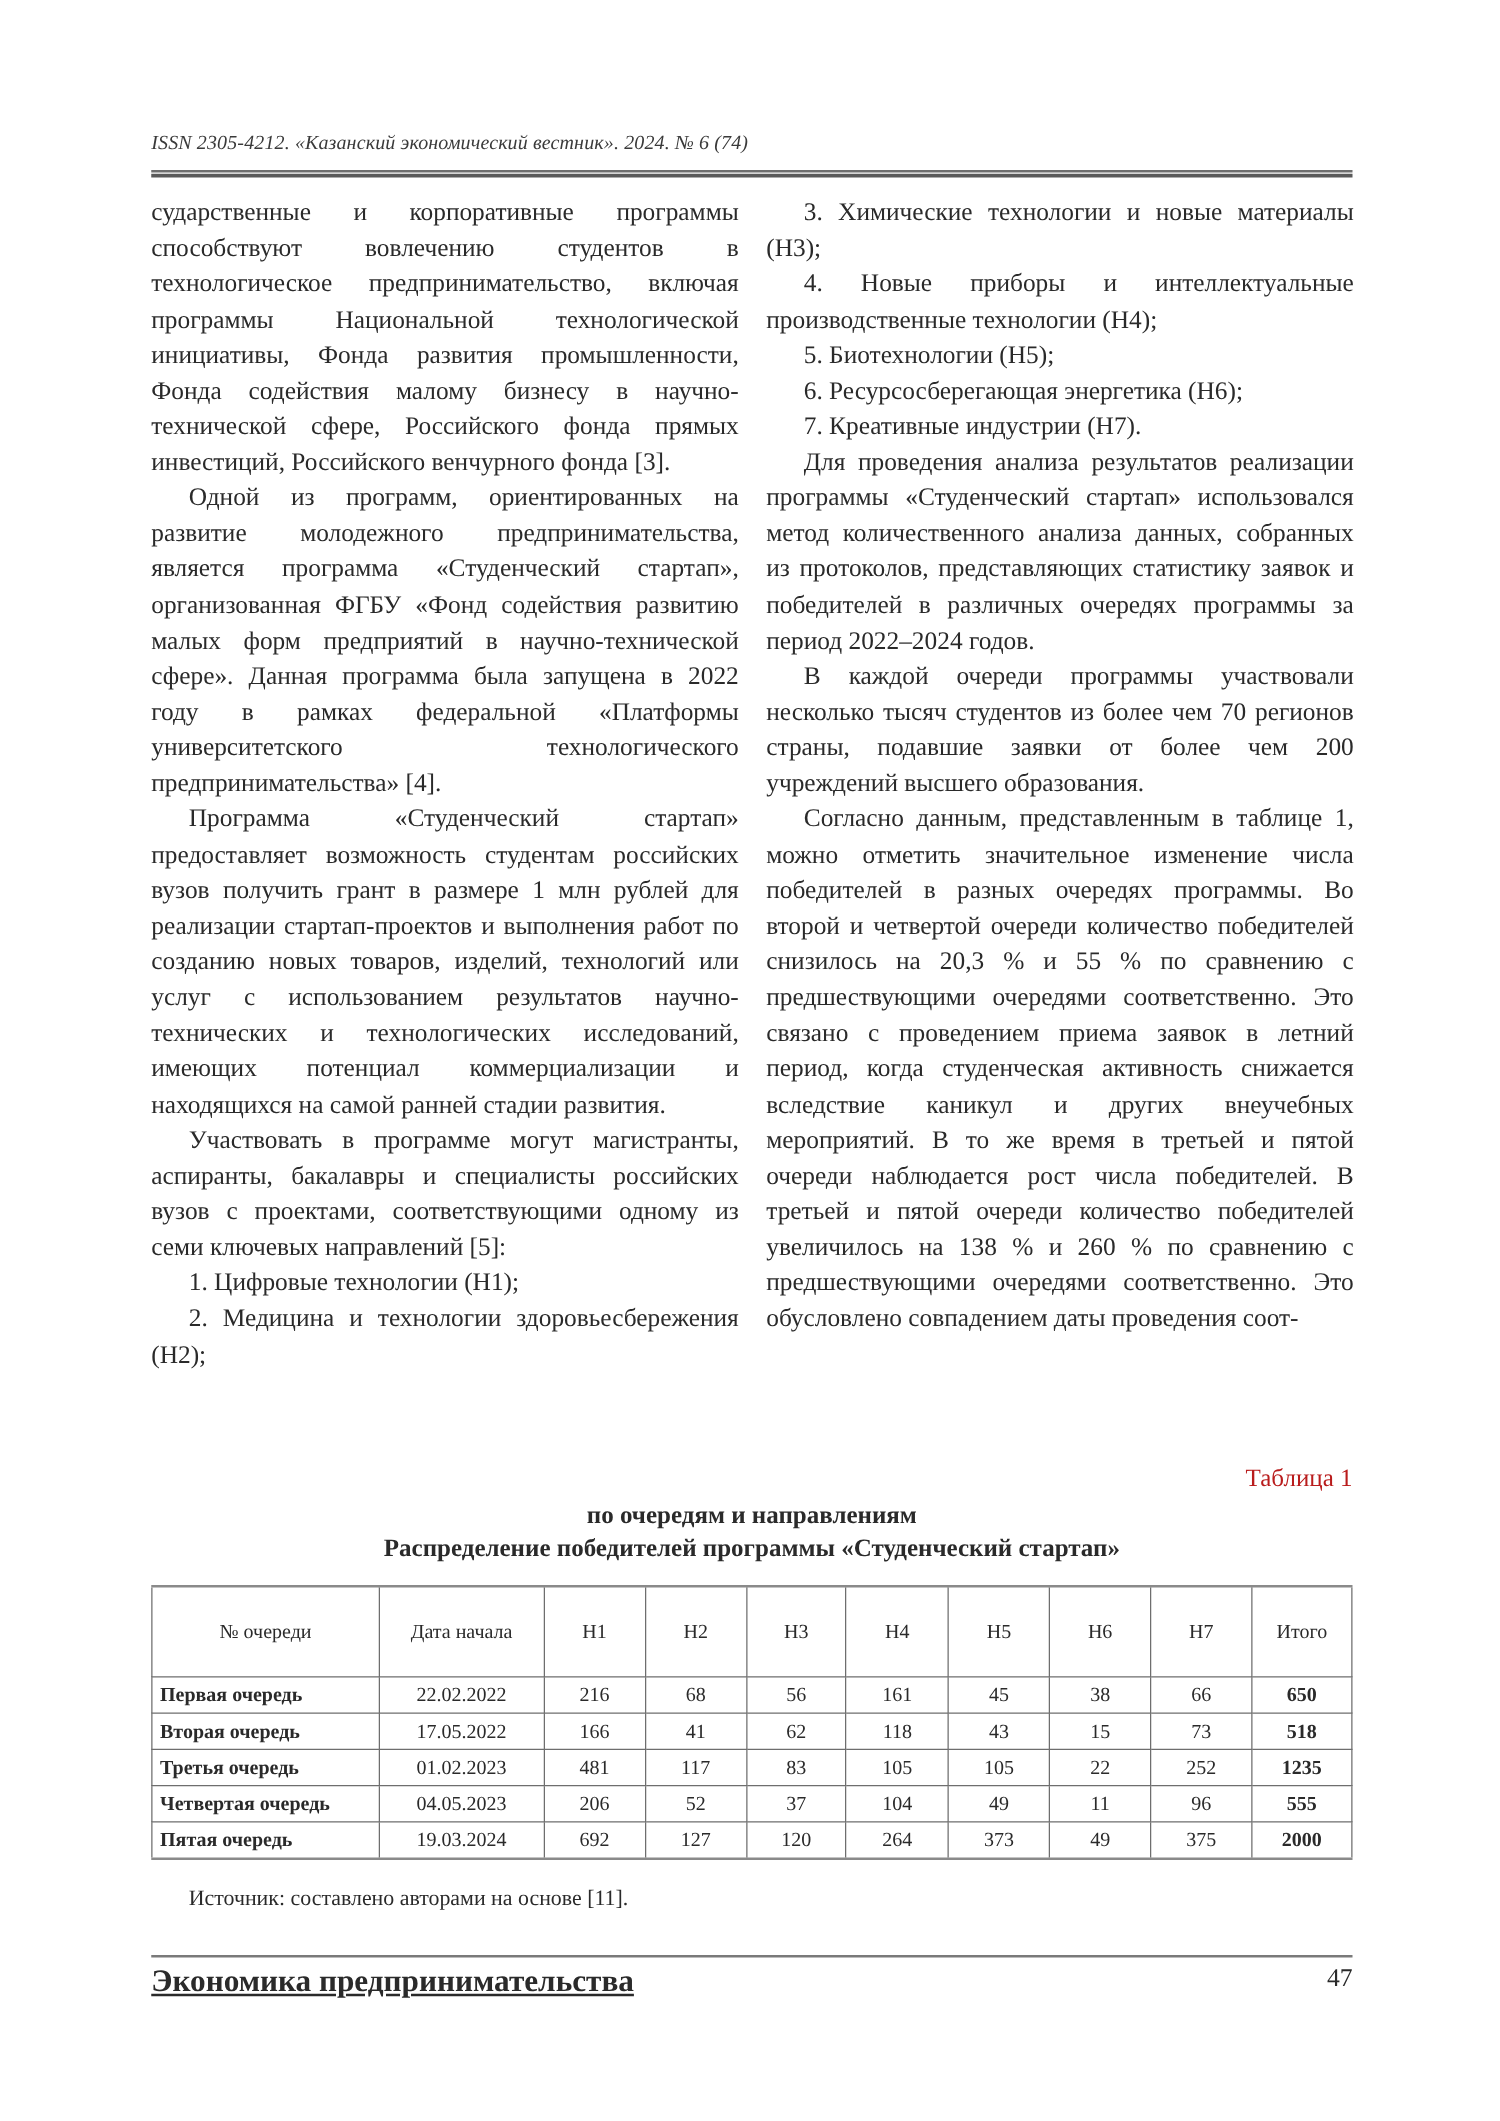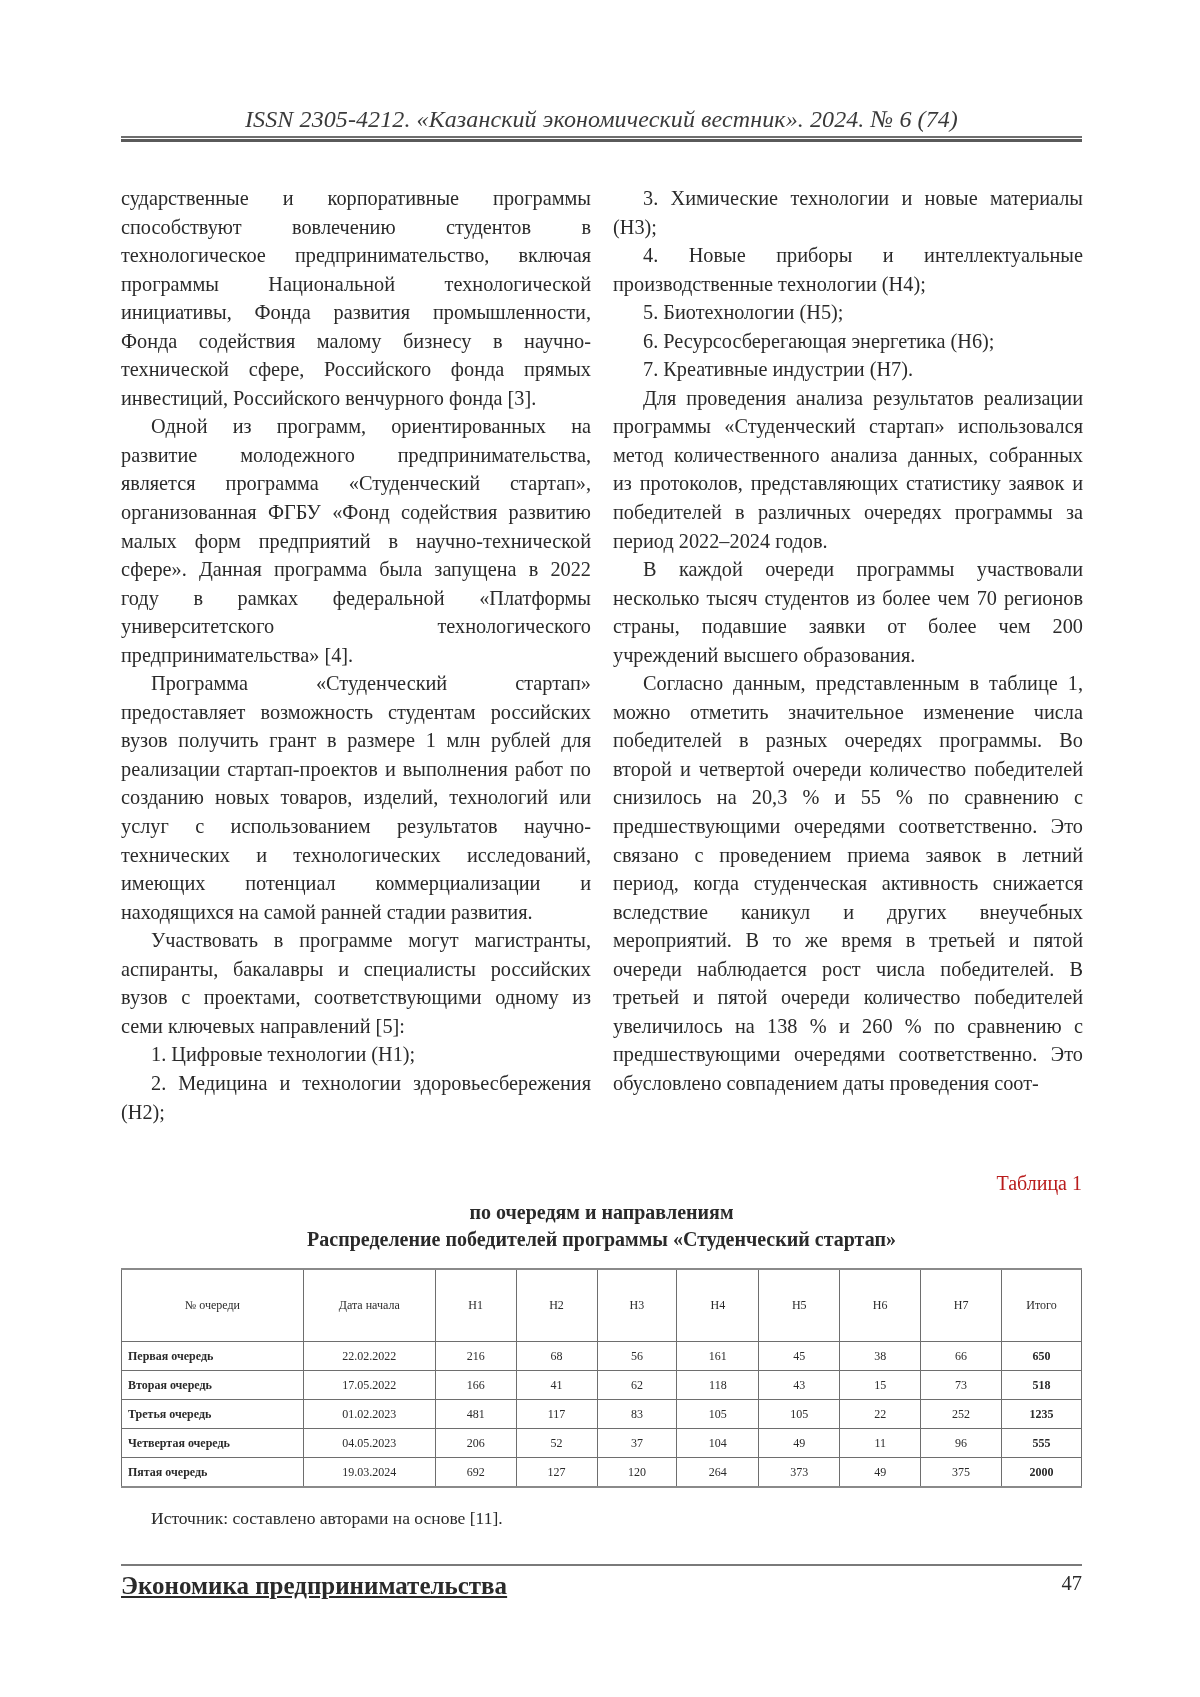--- a/index.html
+++ b/index.html
@@ -1,38 +1,38 @@
 <!DOCTYPE html>
 <html><head>
 <meta charset="utf-8">
 <style>
   html, body { margin: 0; padding: 0; background: #ffffff; }
   body { width: 1200px; height: 1697px; position: relative; overflow: hidden;
          font-family: "Liberation Serif", "DejaVu Serif", serif; color: #2a2a2a; }
 
   .running-head { position: absolute; left: 121px; top: 106px; width: 961px;
-    text-align: center; font-style: italic; font-size: 24px; color: #3a3a3a; letter-spacing: 0.1px; }
+    text-align: left; font-style: italic; font-size: 16px; color: #3a3a3a; letter-spacing: 0.1px; }
   .head-rule { position: absolute; left: 121px; top: 136px; width: 961px; height: 7px; }
   .head-rule .r1 { position: absolute; left: 0; top: 0; width: 100%; height: 2px; background: #6e6e6e; }
   .head-rule .r2 { position: absolute; left: 0; top: 3px; width: 100%; height: 3px; background: #5a5a5a; }
 
-  .col { position: absolute; top: 184px; width: 470px; font-size: 20.3px; line-height: 28.55px;
+  .col { position: absolute; top: 156px; width: 470px; font-size: 20.3px; line-height: 28.55px;
          text-align: justify; color: #2a2a2a; }
   .col.left { left: 121px; }
   .col.right { left: 613px; }
   .col p { margin: 0; text-indent: 0; }
   .col p.ind { text-indent: 30px; }
   .col p.cont { text-indent: 0; }
 
   .table-label { position: absolute; right: 118px; top: 1172px; font-size: 20px; color: #b91c1c; }
   .table-title { position: absolute; left: 121px; top: 1199px; width: 961px; text-align: center;
     font-weight: bold; font-size: 20px; line-height: 27px; color: #2a2a2a; }
 
   table.data { position: absolute; left: 121px; top: 1268px; width: 961px; border-collapse: collapse;
-    font-size: 12px; color: #2a2a2a; }
+    font-size: 16px; color: #2a2a2a; }
   table.data th, table.data td { border: 1.3px solid #6e6e6e; text-align: center; padding: 0; font-weight: normal; }
   table.data thead th { height: 71px; }
   table.data tbody td { height: 28px; line-height: 27px; }
   table.data td.name { text-align: left; padding-left: 6px; font-weight: bold; }
   table.data td.total { font-weight: bold; }
   table.data { border-top: 2px solid #8a8a8a; border-bottom: 2px solid #8a8a8a; }
 
   .source { position: absolute; left: 151px; top: 1508px; font-size: 17.5px; color: #2a2a2a; }
 
   .foot-rule { position: absolute; left: 121px; top: 1564px; width: 961px; height: 2px; background: #7a7a7a; }

